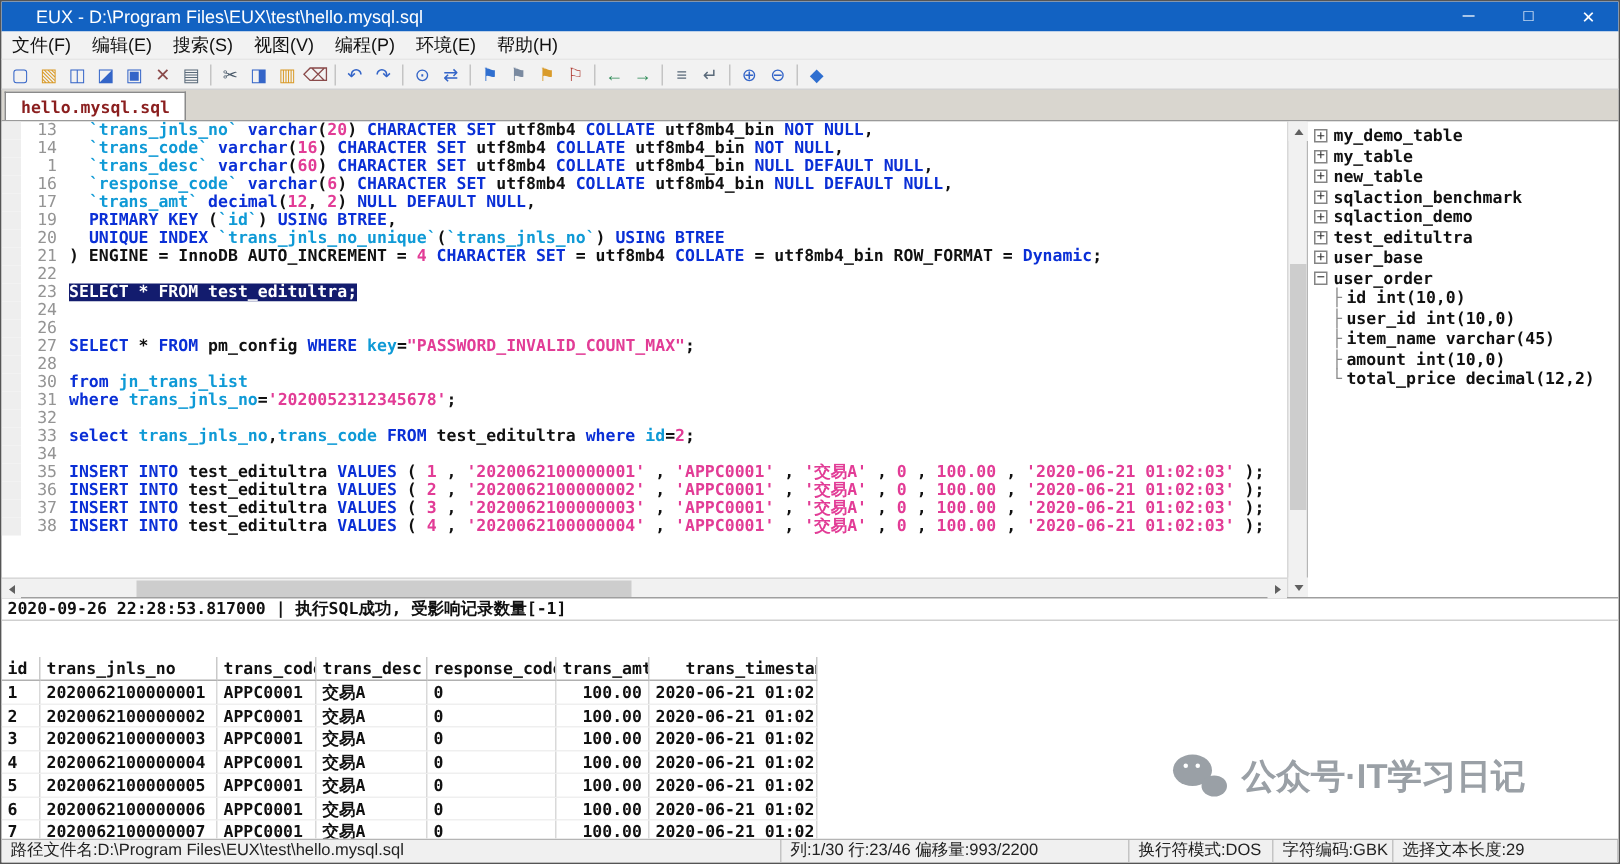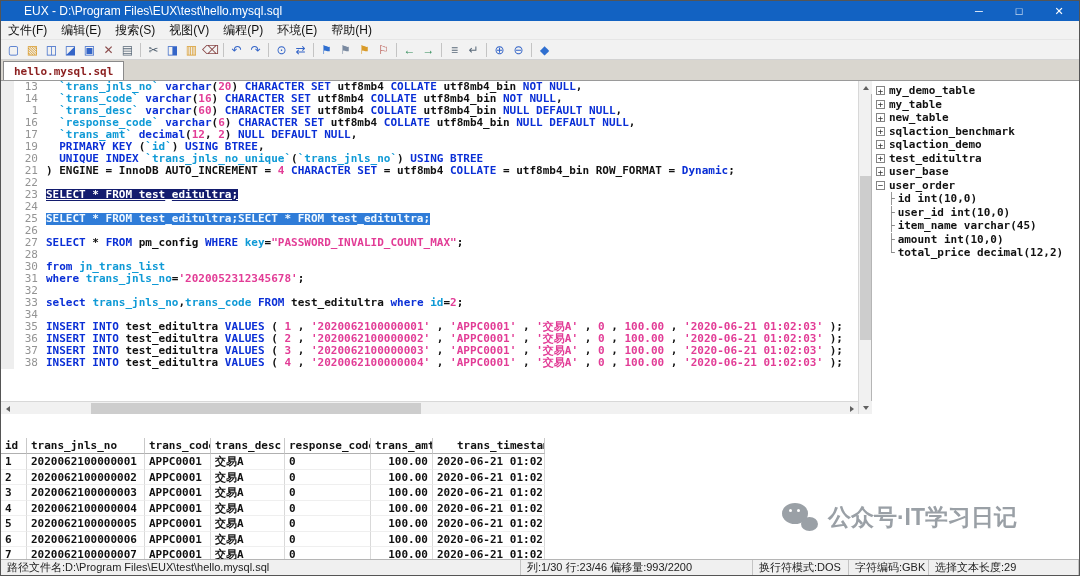--- a/index.html
+++ b/index.html
@@ -38,21 +38,21 @@
   .editor { flex:1; background:#fff; overflow:hidden; font:bold 11px/12px "DejaVu Sans Mono", monospace; }
   .ed-line { display:flex; height:12px; }
   .lmargin { width:13px; background:#eeeeee; flex:none; }
   .lno { width:32px; flex:none; text-align:right; padding-right:8px; color:#949494; font-weight:normal; }
   .lcode { flex:1; white-space:pre; overflow:hidden; }
   .sg-p { color:#111111; }
   .sg-k { color:var(--keyword,#0a2fd6); }
   .sg-i { color:var(--identifier,#0f9ad6); }
   .sg-n { color:var(--literal,#e23c96); }
   .sg-s { color:var(--literal,#e23c96); }
-  .sg-X { background:var(--exec-bg,#131c6e); color:#ffffff;text-decoration:underline; }
+  .sg-X { background:var(--exec-bg,#131c6e); color:#ffffff; }
   .sg-S { background:var(--selection-bg,#2f7cd8); color:#f0f8ff; }
 
   
   .hscroll { height:13px; flex:none; background:#f1f1f1; border-top:1px solid #d8d8d8; display:flex; position:relative; }
   .vscroll { width:13px; flex:none; background:#f1f1f1; border-left:1px solid #d8d8d8; position:relative; }
   .sb-btn { width:13px; height:13px; display:flex; align-items:center; justify-content:center; flex:none; background:#f1f1f1; }
   .vscroll .sb-btn { position:absolute; left:0; }
   .vscroll .sb-top { top:0; } .vscroll .sb-bottom { bottom:0; }
   .tri-up { width:0;height:0;border-left:3px solid transparent;border-right:3px solid transparent;border-bottom:4px solid #606060; }
   .tri-down { width:0;height:0;border-left:3px solid transparent;border-right:3px solid transparent;border-top:4px solid #606060; }
@@ -218,25 +218,20 @@
             <span class="lno">23</span>
             <span class="lcode"><span class="sg-X">SELECT * FROM test_editultra;</span></span>
           </div>
           <div class="ed-line">
             <span class="lmargin"></span>
             <span class="lno">24</span>
             <span class="lcode"></span>
           </div>
           <div class="ed-line">
             <span class="lmargin"></span>
-            <span class="lno">25</span>
-            <span class="lcode"><span class="sg-S">SELECT * FROM test_editultra;SELECT * FROM test_editultra;</span></span>
-          </div>
-          <div class="ed-line">
-            <span class="lmargin"></span>
             <span class="lno">26</span>
             <span class="lcode"></span>
           </div>
           <div class="ed-line">
             <span class="lmargin"></span>
             <span class="lno">27</span>
             <span class="lcode"><span class="sg-k">SELECT</span><span class="sg-p"> * </span><span class="sg-k">FROM</span><span class="sg-p"> pm_config </span><span class="sg-k">WHERE</span><span class="sg-p"> </span><span class="sg-i">key</span><span class="sg-p">=</span><span class="sg-s">"PASSWORD_INVALID_COUNT_MAX"</span><span class="sg-p">;</span></span>
           </div>
           <div class="ed-line">
             <span class="lmargin"></span>
@@ -358,20 +353,21 @@
           <span class="tree-conn">├</span>
           <span class="tree-label">amount int(10,0)</span>
         </div>
         <div class="tree-row tree-child">
           <span class="tree-conn">└</span>
           <span class="tree-label">total_price decimal(12,2)</span>
         </div>
       </div>
   </div>
 
+  <div class="outputbar">2020-09-26 22:28:53.817000 | 执行SQL成功, 受影响记录数量[-1]</div>
 
   <div class="results">
     <div id="rtable">
         <div class="r-row r-head-row">
           <span class="r-cell r-head" style="width: 26px;">id</span>
           <span class="r-cell r-head" style="width: 118px;">trans_jnls_no</span>
           <span class="r-cell r-head" style="width: 66px;">trans_code</span>
           <span class="r-cell r-head" style="width: 74px;">trans_desc</span>
           <span class="r-cell r-head" style="width: 86px;">response_code</span>
           <span class="r-cell r-head" style="width: 62px; text-align: center;">trans_amt</span>

